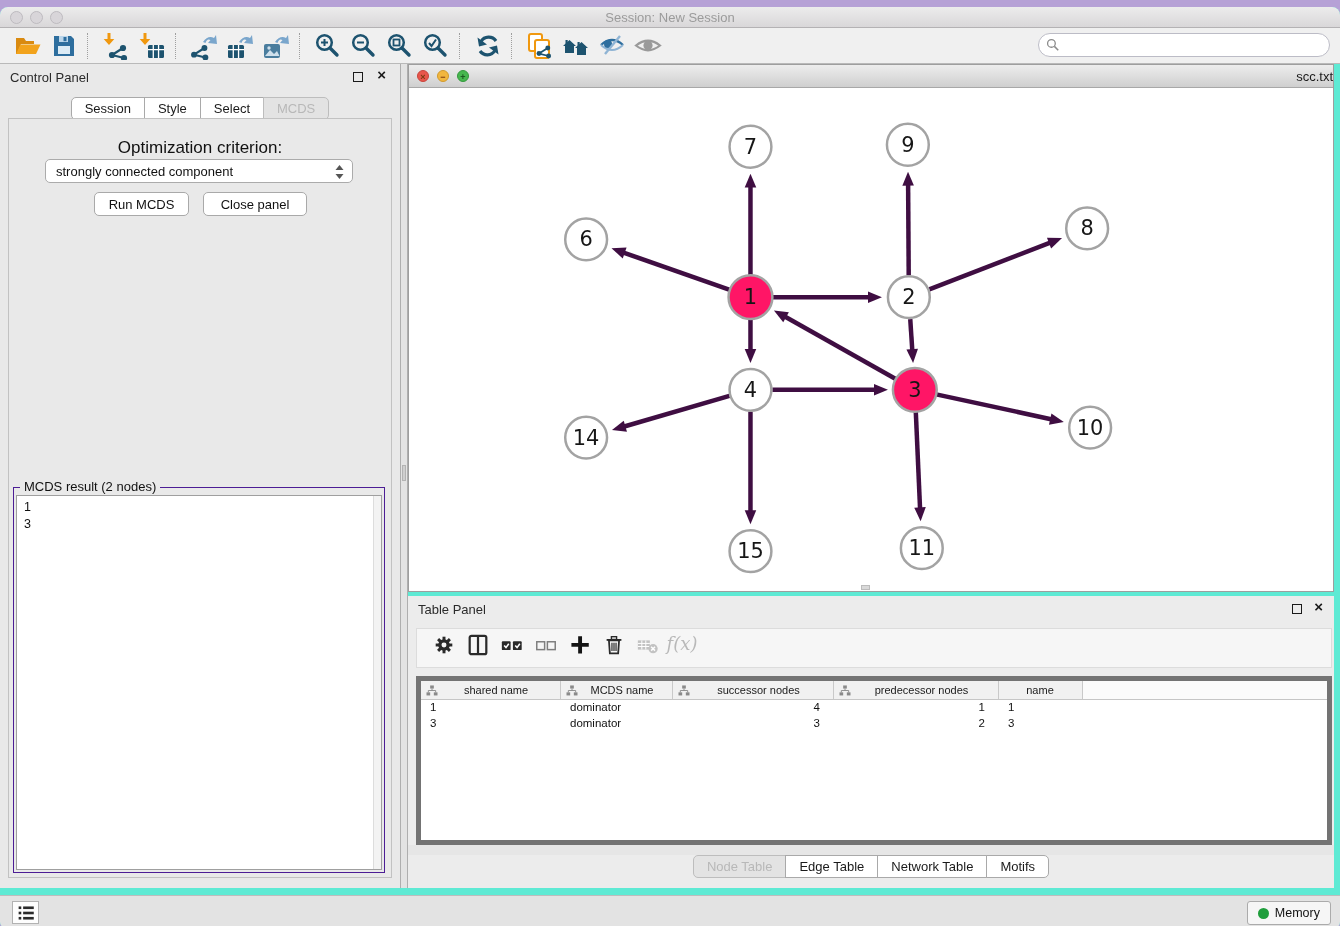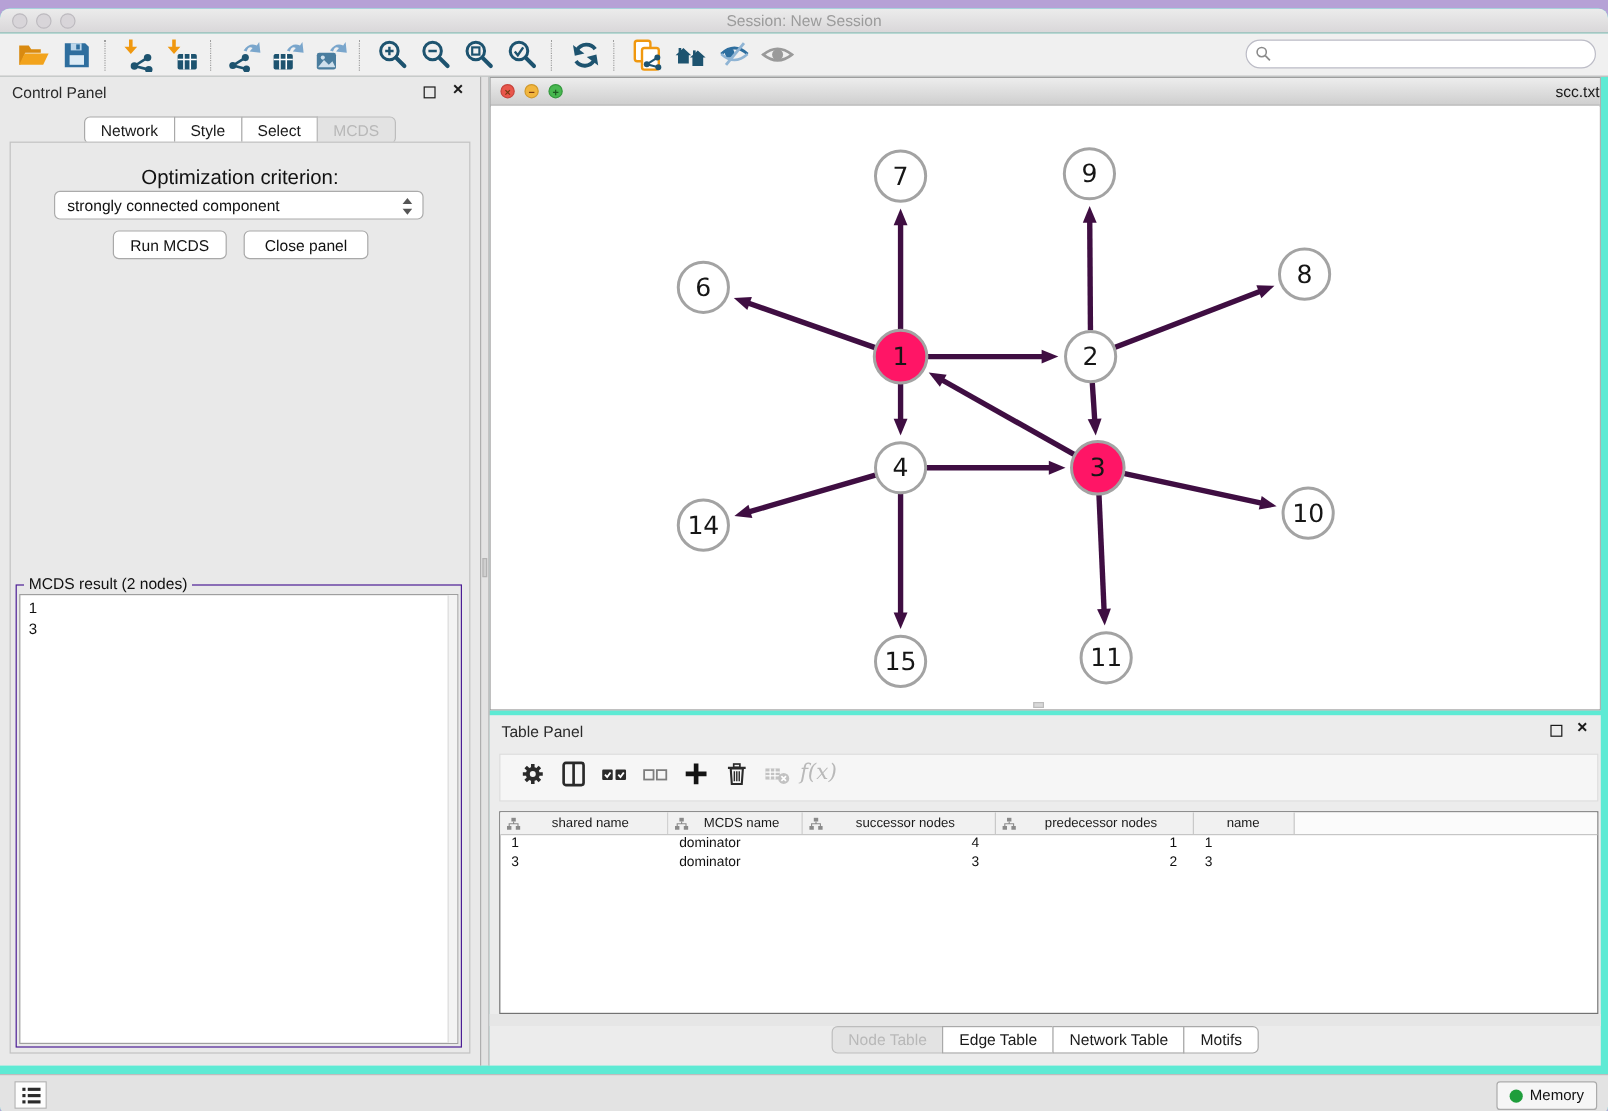--- a/index.html
+++ b/index.html
@@ -73,21 +73,21 @@
   #net-bottom-grip { position:absolute; bottom:1px; left:452px; width:9px; height:5px; background:#d9d9d9; border:1px solid #bcbcbc; }
 
   
   #table-panel { position:absolute; top:589px; left:408px; width:926px; height:292px; background:#ececec; }
   #tp-toolbar { position:absolute; top:32px; left:8px; right:2px; height:40px; background:#f6f6f6;
                 border:1px solid #dcdcdc; display:flex; align-items:center; padding-left:10px; }
   .ttbicon { width:34px; height:30px; display:flex; justify-content:center; }
   .ttbicon svg { width:24px; height:24px; }
   .ttbicon.disabled { opacity:.9; }
   #fx-icon { font-family:"DejaVu Serif", serif; font-style:italic; font-size:18px; color:#b3b3b3; }
-  #tp-table { position:absolute; top:80px; left:8px; right:2px; bottom:43px; background:#fff; border:1px solid #737373; }
+  #tp-table { position:absolute; top:80px; left:8px; right:2px; bottom:43px; background:#fff; border:5px solid #737373; }
   #tp-header { display:flex; height:19px; background:#fbfbfb; border-bottom:1px solid #c6c6c6; }
   .th { display:flex; align-items:center; background:#f1f1f1; border-right:1px solid #c9c9c9;
         font-size:11px; color:#1a1a1a; padding-left:5px; }
   .th .hlabel { flex:1; text-align:center; padding-right:6px; }
   .th svg { width:12px; height:11px; }
   .tr { display:flex; height:16px; font-size:11.5px; color:#111; }
   .td { overflow:hidden; white-space:nowrap; }
   #tp-tabs { position:absolute; bottom:10px; left:0; right:0; display:flex; justify-content:center; }
   #tp-graybar { position:absolute; bottom:33px; left:0; right:0; height:10px; background:#e6e6e6; }
 
@@ -279,21 +279,21 @@
         </svg>
         <input id="search-input" value="" style="">
       </div>
     </div>
 
     <div id="control-panel">
       <div class="panel-title">Control Panel</div>
       <span class="win-float" style="right:37px"></span>
       <span class="win-close" style="right:14px">×</span>
       <div id="cp-tabs">
-          <div class="tab">Network</div>
+          <div class="tab">Session</div>
           <div class="tab">Style</div>
           <div class="tab">Select</div>
           <div class="tab selected">MCDS</div>
         </div>
       <div id="cp-box">
         <div id="opt-label">Optimization criterion:</div>
         <div id="criterion-select">
           <span>strongly connected component</span>
           <svg width="11" height="16" viewBox="0 0 11 16">
             <path d="M5.5 1 L9.5 6 H1.5 Z" fill="#555"></path>

